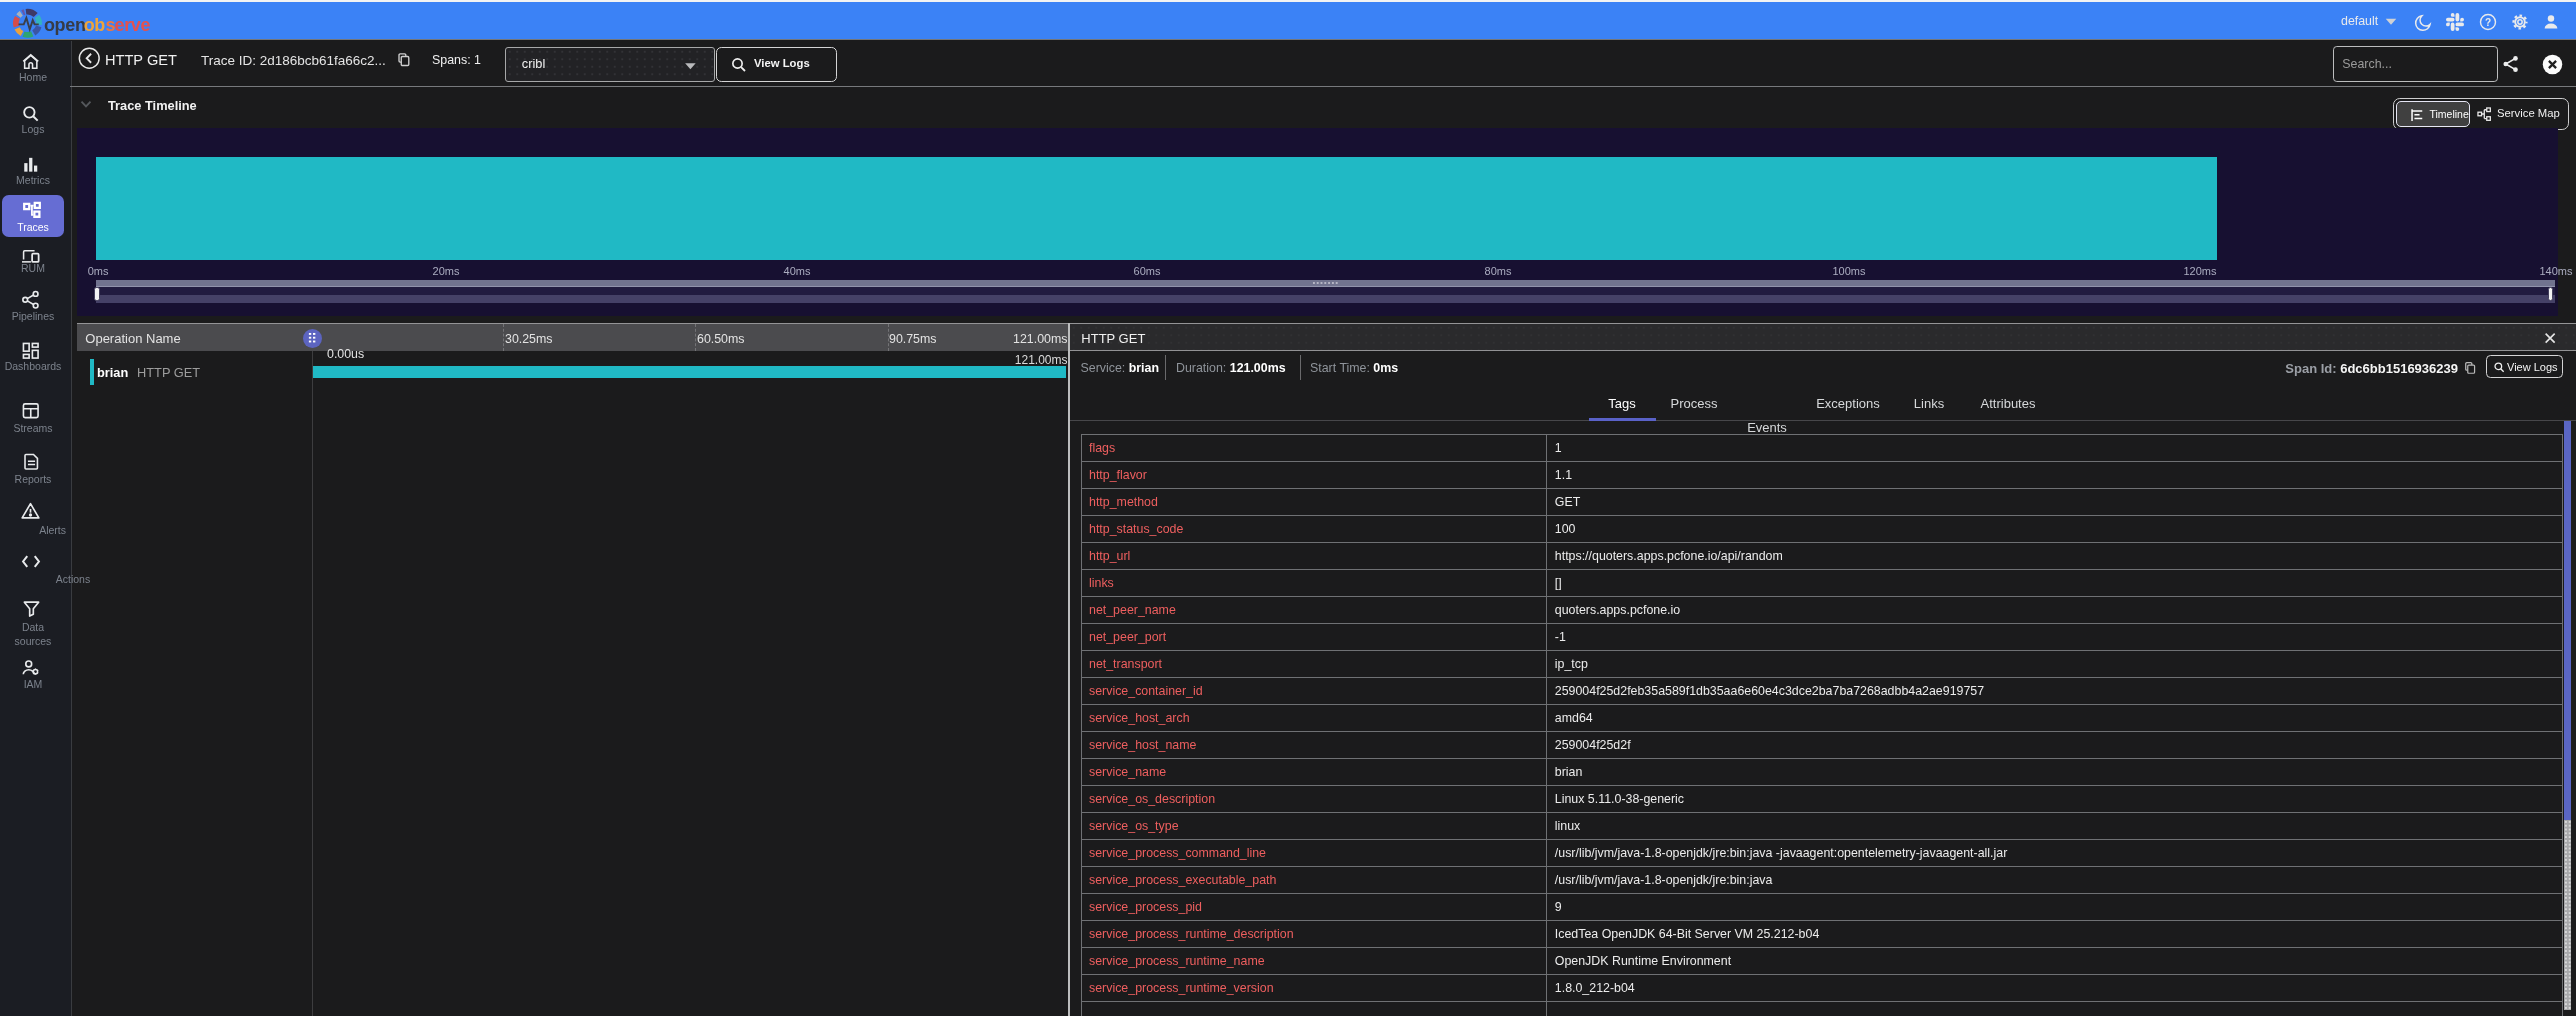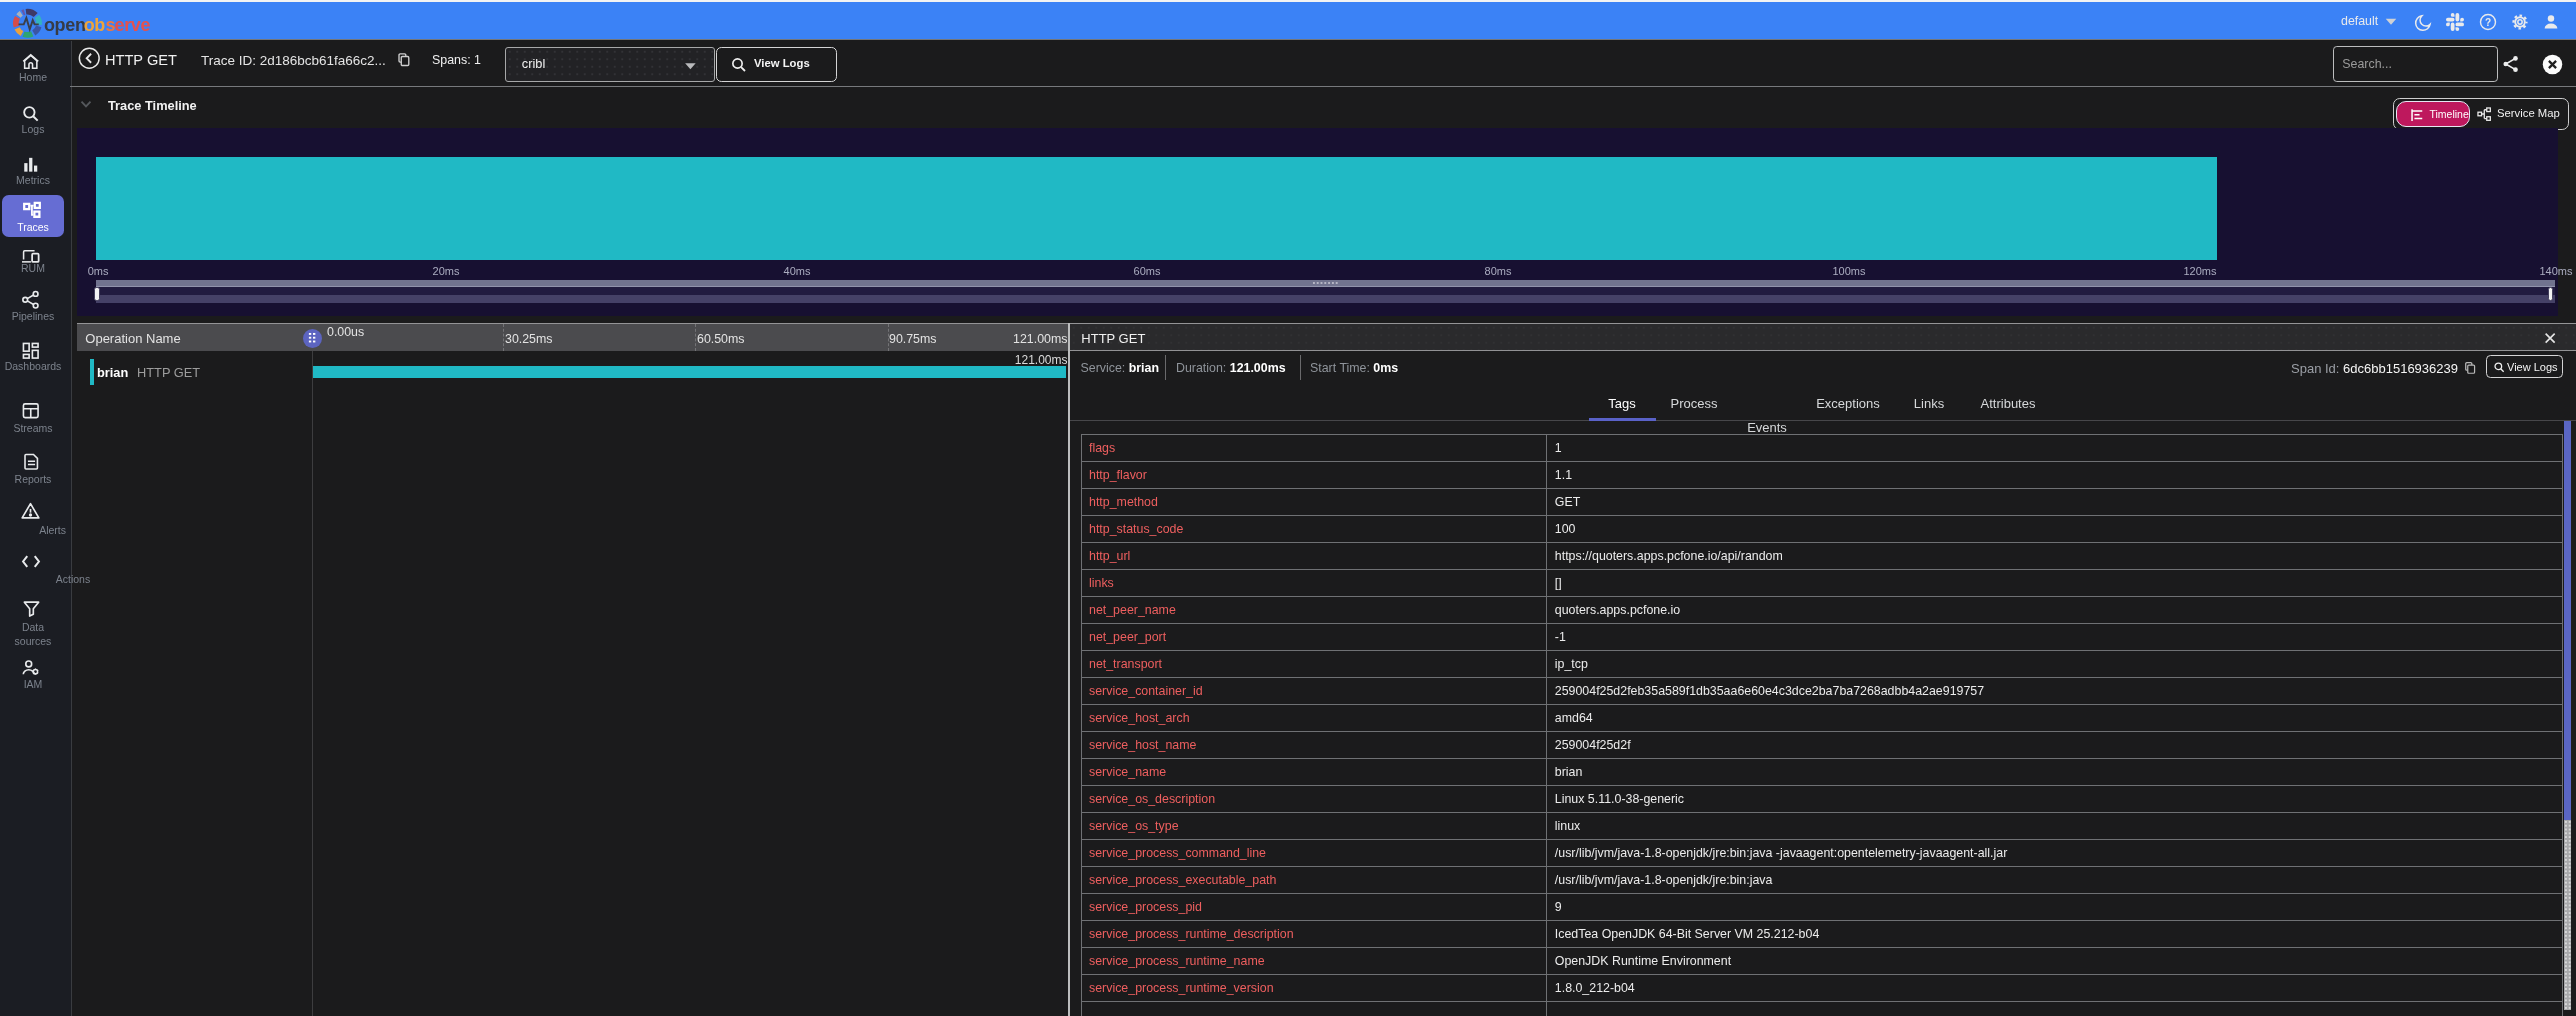--- a/index.html
+++ b/index.html
@@ -216,21 +216,21 @@
       <path d="M9.2 9.2 L18.8 18.8 M18.8 9.2 L9.2 18.8" stroke="#1e1e1e" stroke-width="3"></path>
     </svg>
   </div>
 
   <svg class="abs" style="left:80px;top:100px;" width="12" height="8.3" viewBox="0 0 16 11">
       <path d="M2 2 L8 8.5 L14 2" fill="none" stroke="#55585c" stroke-width="2.4"></path>
     </svg>
   <div class="abs" style="left:108px;top:98px;font-size:12.8px;font-weight:bold;color:#f2f2f2;">Trace Timeline</div>
 
   <div class="abs" style="left:2393px;top:98px;width:176px;height:32px;border:1.5px solid #cdcdce;border-radius:6.8px;">
-    <div class="abs" style="left:1.5px;top:1.5px;width:74px;height:26px;background:#be185d;border:0.8px solid #e6e6f4;border-radius:10px;overflow:hidden;">
+    <div class="abs" style="left:1.5px;top:1.5px;width:74px;height:26px;background:#404040;border:0.8px solid #e6e6f4;border-radius:5px;overflow:hidden;">
       <svg class="abs" style="left:13.5px;top:6px;" width="14.3" height="14.3" viewBox="0 0 21 21" stroke="#ffffff" stroke-width="2.2" fill="none">
         <path d="M3 2 V19"></path>
           <path d="M3 4.5 H18"></path>
           <path d="M6.5 10 H14"></path>
           <path d="M6.5 15.5 H18"></path>
       </svg>
       <div class="abs" style="left:33px;top:6.8px;font-size:10.5px;color:#ffffff;white-space:nowrap;">Timeline</div>
     </div>
     <svg class="abs" style="left:83px;top:8.3px;" width="14.3" height="14.3" viewBox="0 0 22 22" stroke="#e9e9e9" stroke-width="2" fill="none">
       <rect x="1.5" y="8" width="5.5" height="5.5"></rect>
@@ -264,21 +264,21 @@
   </div>
 
   <div class="abs" id="opheader" style="left:77px;top:323px;width:992px;height:28px;background:#4b4b4e;border-top:0.8px solid #949496;font-size:12.4px;color:#e3e3e3;">
     <div class="abs" style="left:8.3px;top:6.8px;font-size:13px;">Operation Name</div>
     <div class="abs" style="left:226px;top:4.5px;width:19px;height:19px;background:#5c64c0;border-radius:50%;">
       <div style="position:absolute;left:5.3px;top:3.8px;width:8.3px;height:11.3px;background:radial-gradient(#ffffff 1.2px, transparent 1.3px);background-size:4.1px 3.8px;"></div>
     </div>
     <div class="abs" style="left:426px;top:0;width:0.8px;height:27px;border-left:0.8px dashed #737376;"></div>
     <div class="abs" style="left:618px;top:0;width:0.8px;height:27px;border-left:0.8px dashed #737376;"></div>
     <div class="abs" style="left:811px;top:0;width:0.8px;height:27px;border-left:0.8px dashed #737376;"></div>
-    <div class="abs" style="left:250px;top:1px;">0.00us</div>
+    <div class="abs" style="left:250px;top:23px;">0.00us</div>
     <div class="abs" style="left:428px;top:7.5px;">30.25ms</div>
     <div class="abs" style="left:620px;top:7.5px;">60.50ms</div>
     <div class="abs" style="left:812px;top:7.5px;">90.75ms</div>
     <div class="abs" style="right:1.5px;top:7.5px;">121.00ms</div>
   </div>
 
   <div class="abs" id="waterfall" style="left:77px;top:351px;width:992px;height:666px;">
     <div class="abs" style="left:235px;top:0;width:0.8px;height:666px;background:#3d3d3f;"></div>
     <div class="abs" style="right:1.5px;top:2.3px;font-size:12px;color:#dcdcdc;">121.00ms</div>
     <div class="abs" style="left:12.8px;top:8.3px;width:3.8px;height:26px;background:#20b9c5;"></div>
@@ -296,21 +296,21 @@
       <svg class="abs" style="left:1473px;top:6.8px;" width="14.3" height="14.3" viewBox="0 0 19 19">
           <path d="M3.5 3.5 L15.5 15.5 M15.5 3.5 L3.5 15.5" stroke="#e4e4e4" stroke-width="2.2"></path>
         </svg>
     </div>
 
     <div class="abs" style="left:10.5px;top:38px;font-size:12.4px;color:#8f949b;">Service: <span style="color:#ffffff;font-weight:bold;">brian</span></div>
     <div class="abs" style="left:95px;top:31.5px;width:0.8px;height:25.5px;background:#6a6a6c;"></div>
     <div class="abs" style="left:106px;top:38px;font-size:12.4px;color:#8f949b;">Duration: <span style="color:#ffffff;font-weight:bold;">121.00ms</span></div>
     <div class="abs" style="left:230px;top:31.5px;width:0.8px;height:25.5px;background:#6a6a6c;"></div>
     <div class="abs" style="left:240px;top:38px;font-size:12.4px;color:#8f949b;">Start Time: <span style="color:#ffffff;font-weight:bold;">0ms</span></div>
-    <div class="abs" style="top:38px;right:118px;font-size:13px;color:#9b9fa6;white-space:nowrap;">Span Id: <span style="color:#f5f5f5;">6dc6bb1516936239</span></div>
+    <div class="abs" style="top:38px;right:118px;font-size:13px;color:#9b9fa6;white-space:nowrap;font-weight:bold;">Span Id: <span style="color:#f5f5f5;">6dc6bb1516936239</span></div>
     <svg class="abs" style="left:1393px;top:38px;" width="14.3" height="14.3" viewBox="0 0 21 21" fill="none" stroke="#b9b9b9" stroke-width="1.8">
       <rect x="7" y="6" width="10" height="12" rx="1.5"></rect>
       <path d="M13 6 V4 a1.5 1.5 0 0 0 -1.5 -1.5 H5.5 A1.5 1.5 0 0 0 4 4 v8 a1.5 1.5 0 0 0 1.5 1.5 H 7"></path>
     </svg>
     <div class="abs" style="left:1416px;top:32px;width:77px;height:23px;border:1.5px solid #d4d4d5;border-radius:4.5px;">
       <svg class="abs" style="left:6px;top:4.5px;" width="12.8" height="12.8" viewBox="0 0 24 24">
         <circle cx="10" cy="10" r="6.2" fill="none" stroke="#f0f0f0" stroke-width="2.4"></circle>
         <path d="M14.8 14.8 L20 20" stroke="#f0f0f0" stroke-width="2.6"></path>
       </svg>
       <div class="abs" style="left:20px;top:4.5px;font-size:11px;color:#f4f4f4;white-space:nowrap;">View Logs</div>

